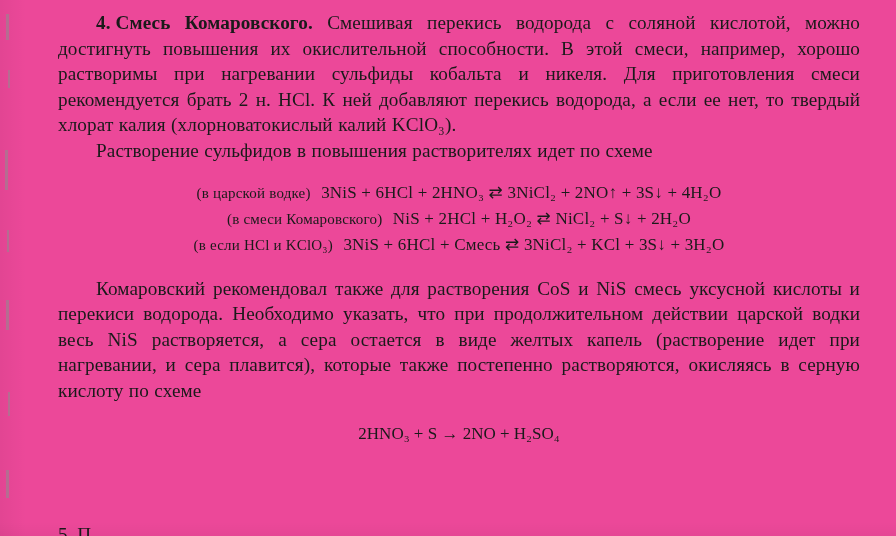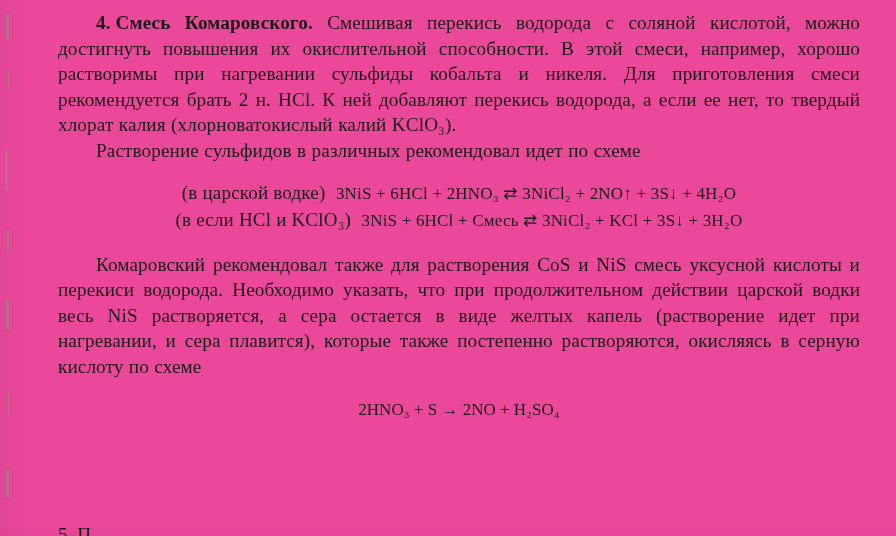--- a/index.html
+++ b/index.html
@@ -68,21 +68,21 @@
     margin: 16px 0 6px 0;
     font-size: 17px;
     line-height: 26px;
     text-align: center;
   }
   .eqline {
     white-space: nowrap;
     letter-spacing: 0.2px;
   }
   .eqline .lead {
-    font-size: 19px;
+    font-size: 15px;
   }
   .eq-center-block {
     margin-top: 20px;
     text-align: center;
     font-size: 17px;
   }
   .gap-m { height: 12px; }
   .tail {
     position: absolute;
     left: 58px;
@@ -109,26 +109,30 @@
     <i style="top:392px;left:6px;width:2px;height:24px;"></i>
     <i style="top:470px;left:4px;width:3px;height:28px;"></i>
   </div>
 
   <div class="content">
 
     <p class="body-text indent">
       <span class="sec-title">4.</span><span class="sec-title" style="margin-left:5px;">Смесь Комаровского.</span><span> Смешивая перекись водорода с соляной кислотой, можно достигнуть повышения их окислительной способности. В этой смеси, например, хорошо растворимы при нагревании сульфиды кобальта и никеля. Для приготовления смеси рекомендуется брать 2 н. HCl. К ней добавляют перекись водорода, а если ее нет, то твердый хлорат калия (хлорноватокислый калий KClO₃).</span>
     </p>
 
-    <p class="body-text indent">Растворение сульфидов в различных рекомендовал идет по схеме</p>
+    <p class="body-text indent">Растворение сульфидов в повышения растворителях идет по схеме</p>
 
     <div class="eqblock">
       <div class="eqline">
         <span class="lead">(в царской водке)</span>
         <span style="margin-left:6px;text-align:right;">3NiS + 6HCl + 2HNO₃ ⇄ 3NiCl₂ + 2NO↑ + 3S↓ + 4H₂O</span>
+      </div>
+      <div class="eqline">
+        <span class="lead">(в смеси Комаровского)</span>
+        <span style="margin-left:6px;">NiS + 2HCl + H₂O₂ ⇄ NiCl₂ + S↓ + 2H₂O</span>
       </div>
       <div class="eqline">
         <span class="lead">(в если HCl и KClO₃)</span>
         <span style="margin-left:6px;">3NiS + 6HCl + Смесь ⇄ 3NiCl₂ + KCl + 3S↓ + 3H₂O</span>
       </div>
     </div>
 
     <div class="gap-m"></div>
 
     <p class="body-text indent">Комаровский рекомендовал также для растворения CoS и NiS смесь уксусной кислоты и перекиси водорода. Необходимо указать, что при продолжительном действии царской водки весь NiS растворяется, а сера остается в виде желтых капель (растворение идет при нагревании, и сера плавится), которые также постепенно растворяются, окисляясь в серную кислоту по схеме</p>

